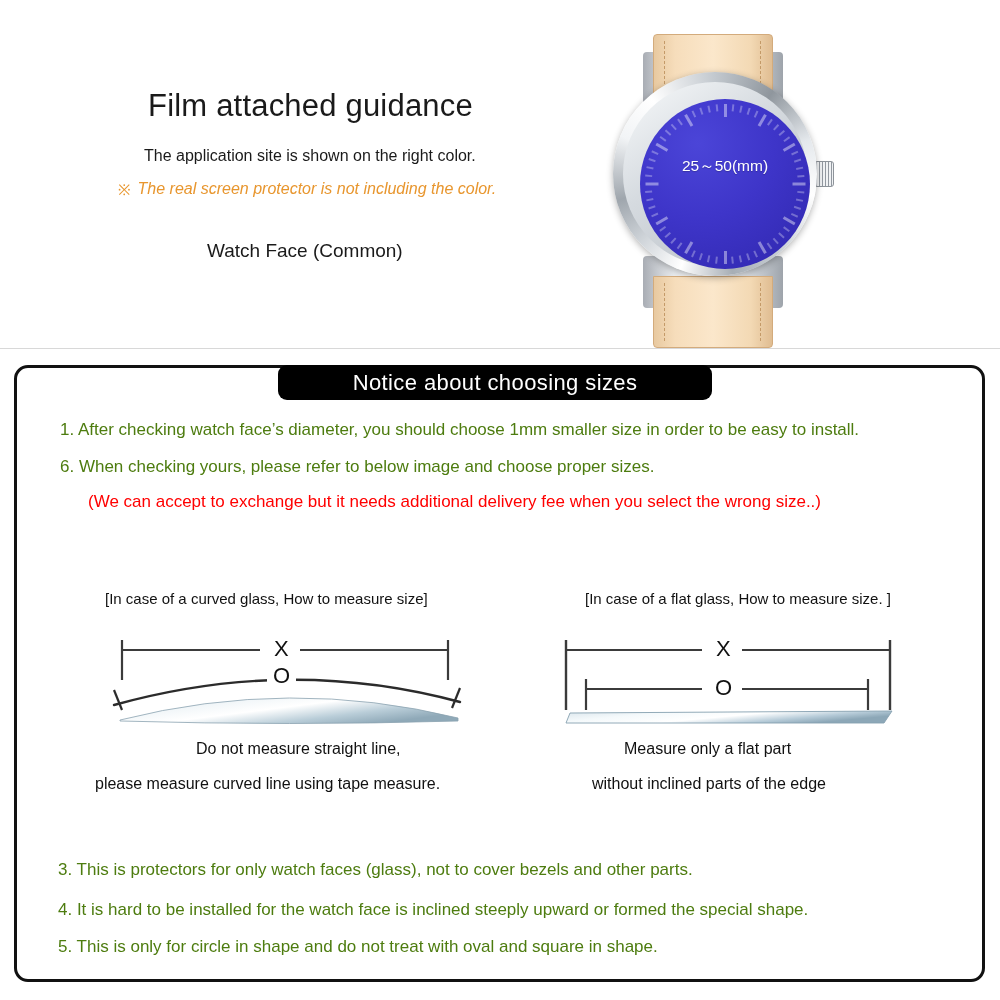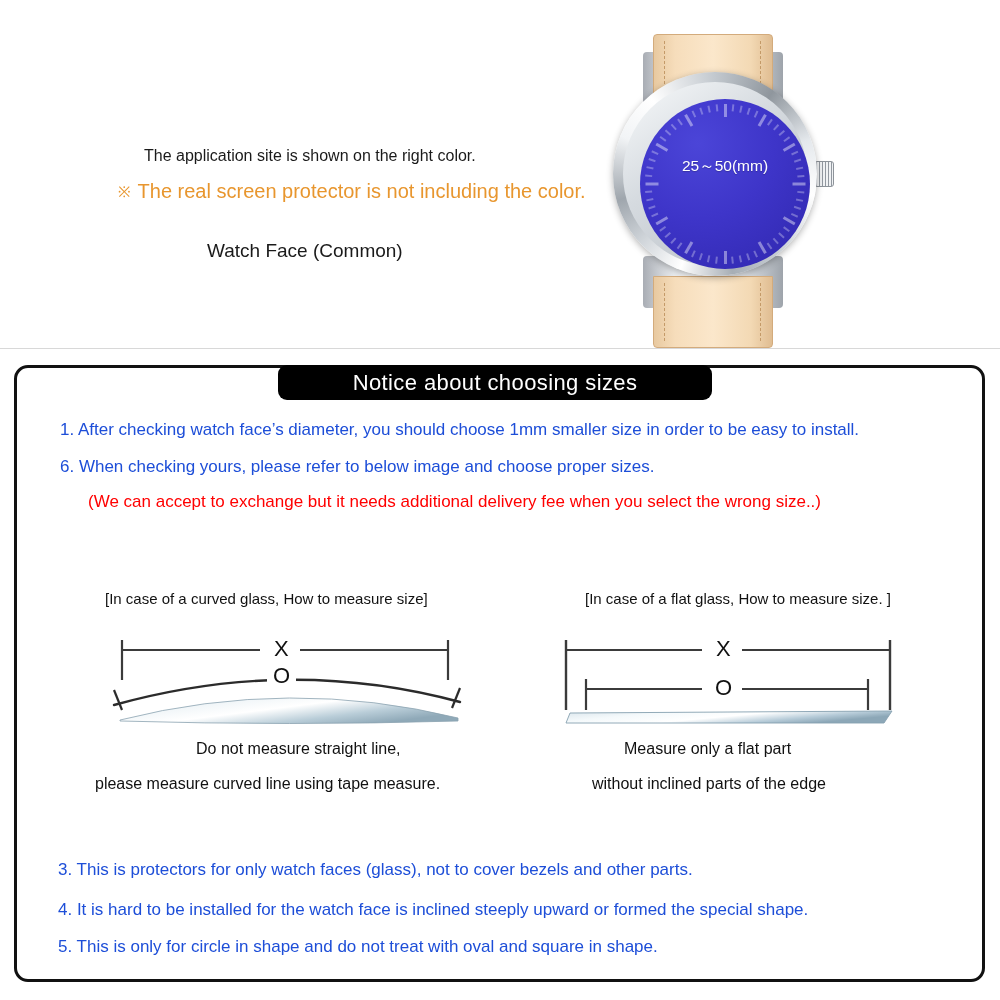--- a/index.html
+++ b/index.html
@@ -49,23 +49,24 @@
     align-items: center;
     gap: 7px;
     white-space: nowrap;
   }
   #guide-note-mark {
     font-size: 15px;
     color: #e8962e;
     line-height: 1;
   }
   #guide-sub2 {
-    font-size: 20px;
+    font-size: 16px;
     color: #e8962e;
     white-space: nowrap;
+    font-style: italic;
   }
 
   #watch-face-label {
     position: absolute;
     left: 207px; top: 240px;
     font-size: 19px;
     color: #1a1a1a;
     white-space: nowrap;
   }
 
@@ -209,21 +210,21 @@
     color: #ffffff;
     font-size: 22px;
     letter-spacing: 0.4px;
     white-space: nowrap;
     z-index: 3;
   }
 
   .notice-line {
     position: absolute;
     font-size: 17px;
-    color: #1d4ed8;
+    color: #4d7c0f;
     white-space: nowrap;
   }
   #notice-item-1 { left: 60px; top: 420px; }
   #notice-item-2 { left: 60px; top: 457px; }
   #notice-red {
     left: 88px; top: 492px;
     color: #ff0000;
   }
   #notice-item-3 { left: 58px; top: 860px; }
   #notice-item-4 { left: 58px; top: 900px; }
@@ -265,20 +266,21 @@
   #curved-cap-l1 { left: 196px; top: 740px; }
   #curved-cap-l2 { left: 95px; top: 775px; }
   #flat-cap-l1   { left: 624px; top: 740px; }
   #flat-cap-l2   { left: 592px; top: 775px; }
 </style>
 </head>
 <body>
 
 <div id="top-section">
 
+  <div id="guide-title">Film attached guidance</div>
 
   <div id="guide-sub1">The application site is shown on the right color.</div>
 
   <div id="guide-note-row">
     <span id="guide-note-mark">※</span>
     <span id="guide-sub2">The real screen protector is not including the color.</span>
   </div>
 
   <div id="watch-face-label">Watch Face (Common)</div>
 

